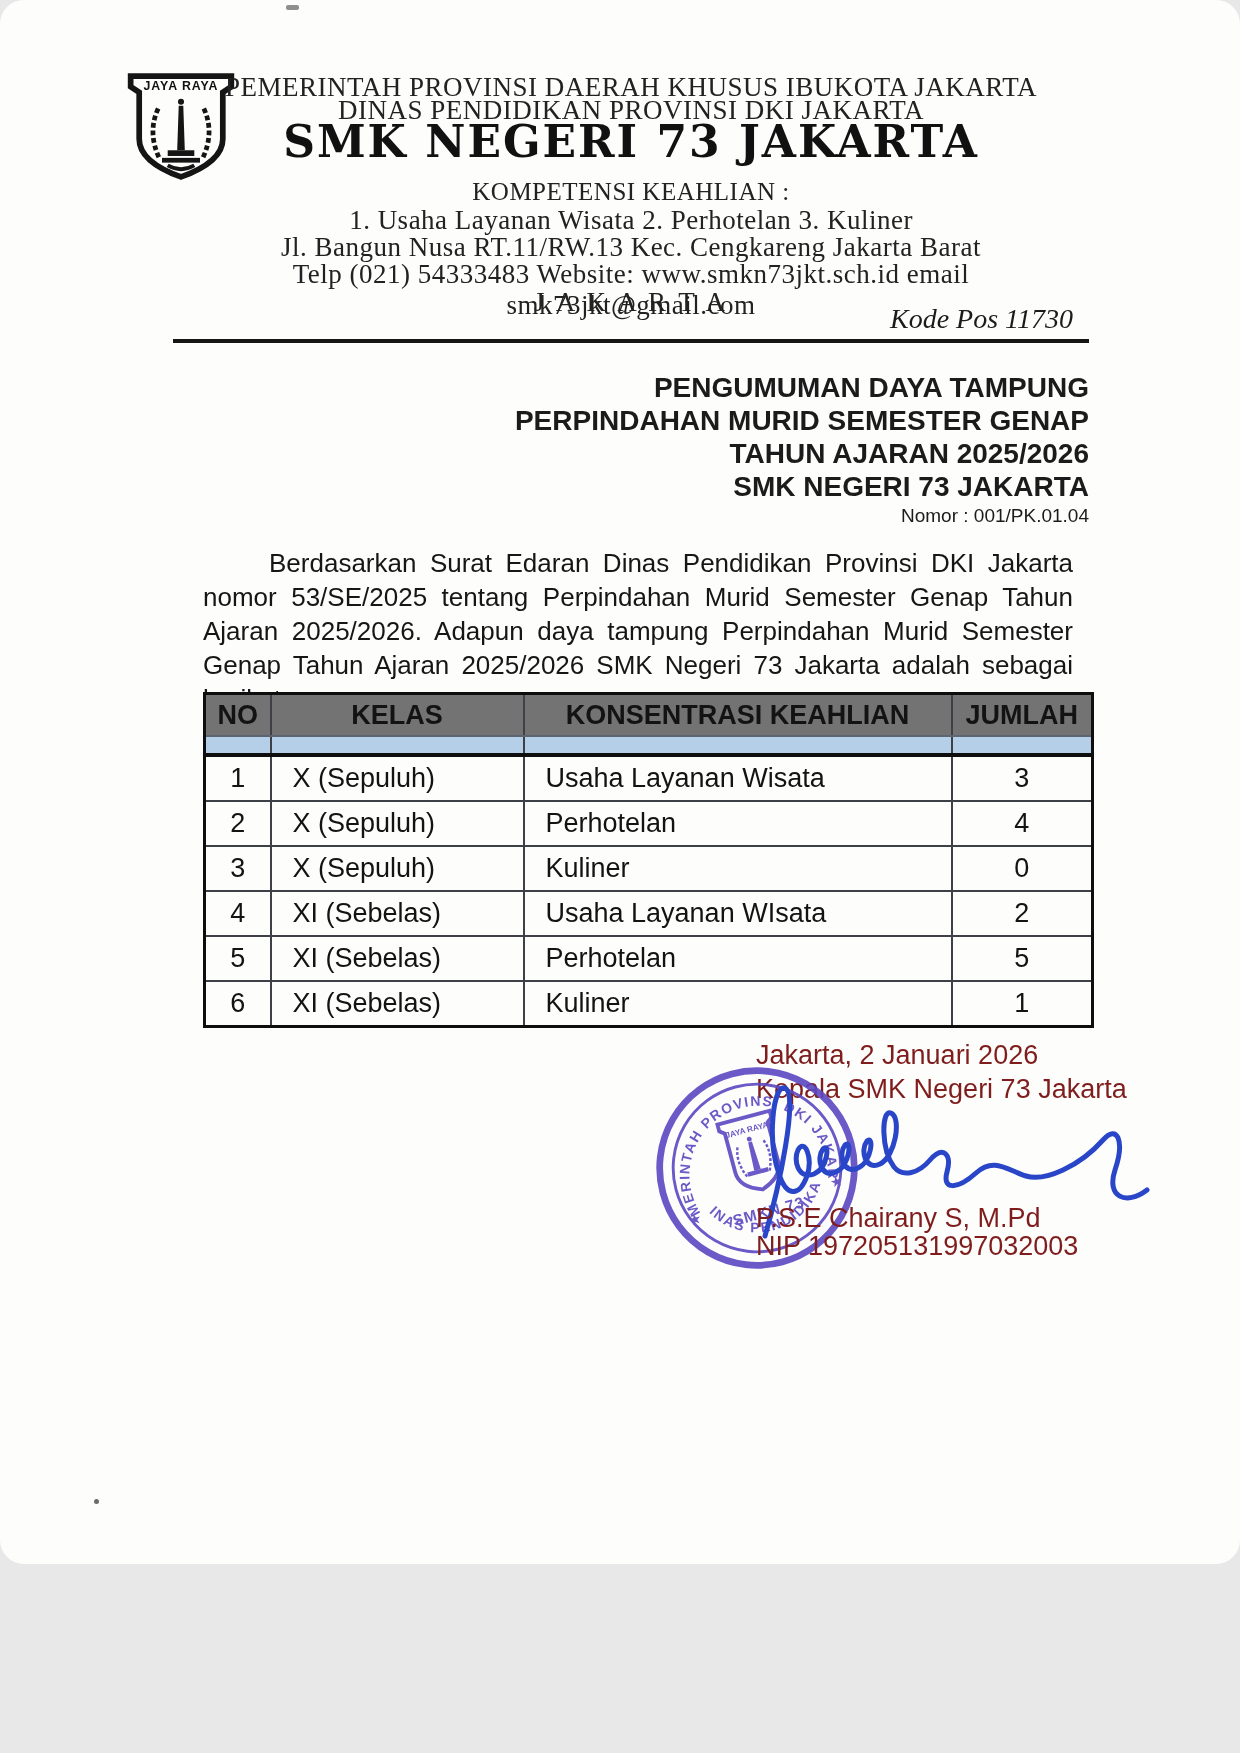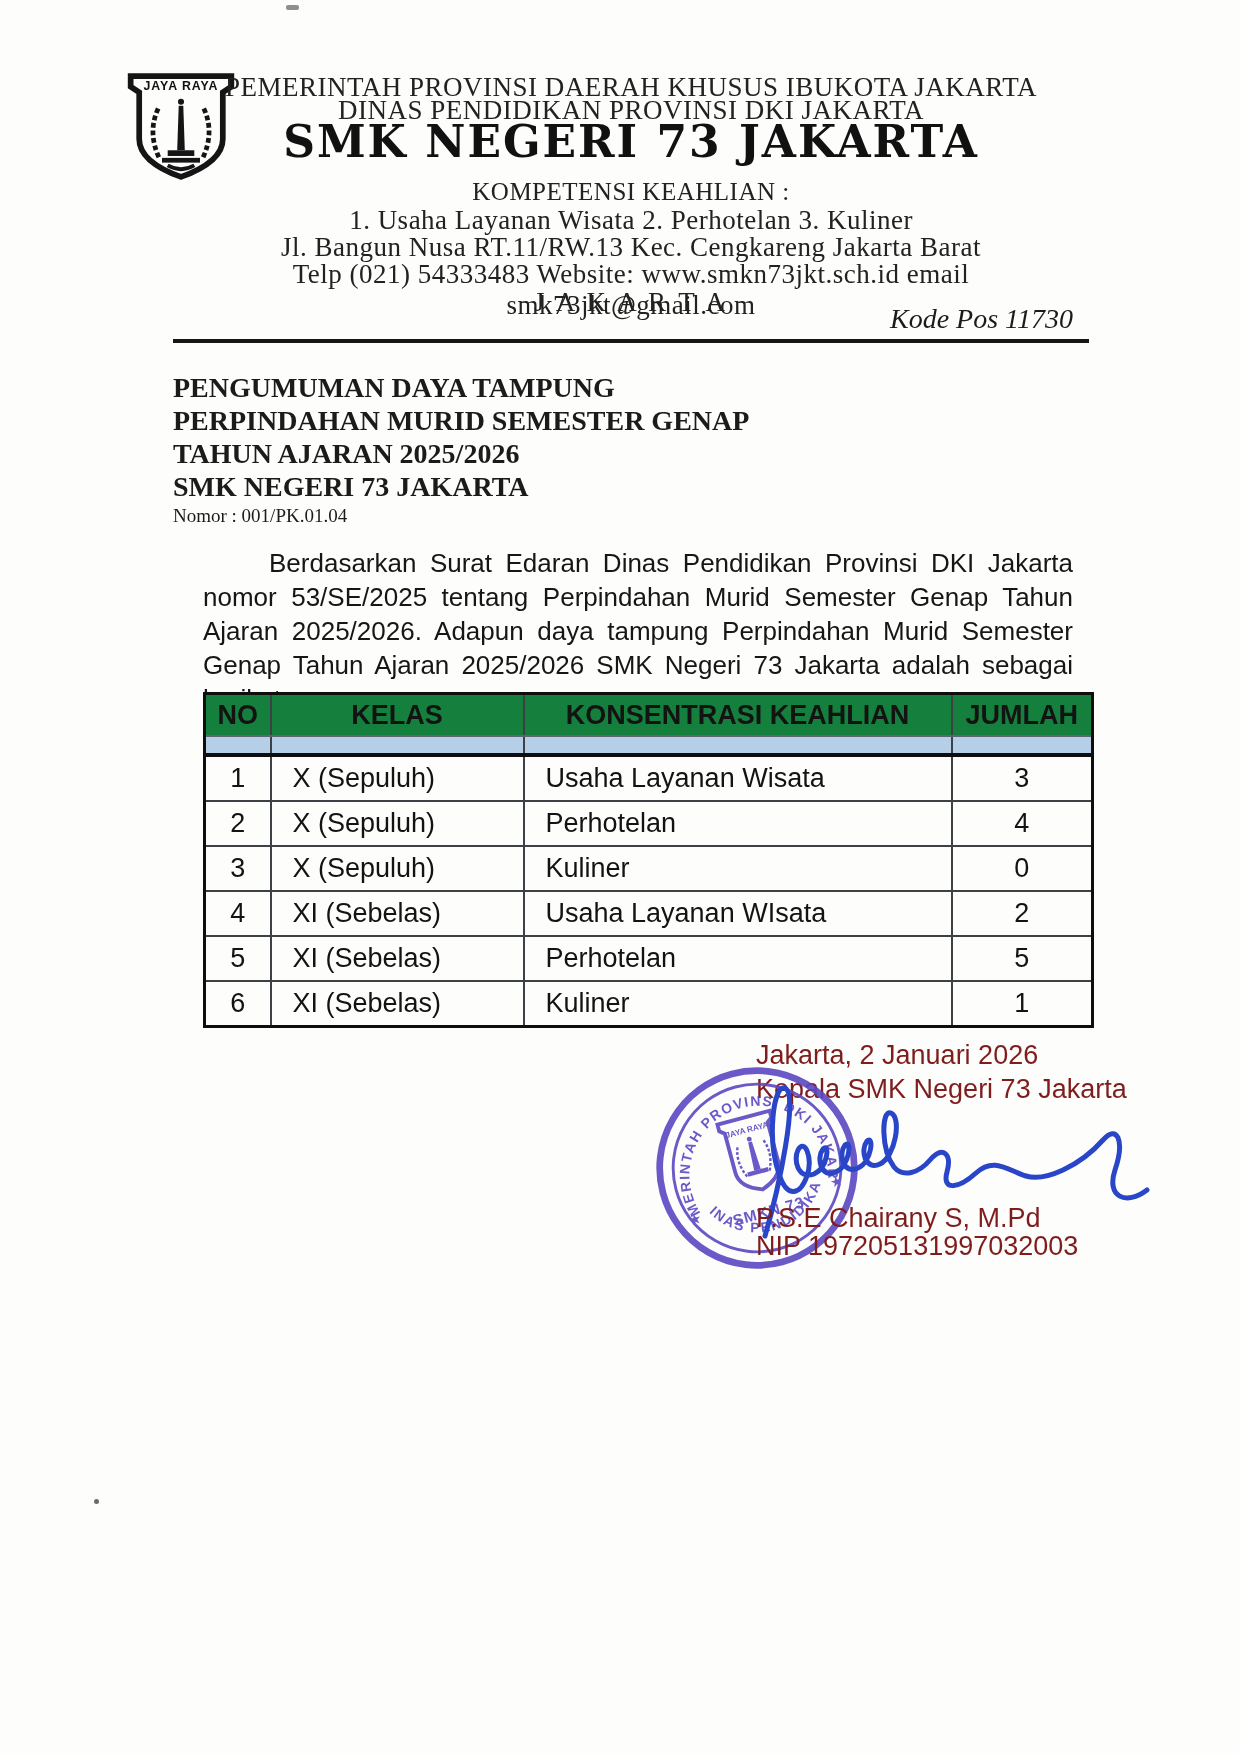--- a/index.html
+++ b/index.html
@@ -1,48 +1,48 @@
 <!DOCTYPE html>
 <html><head>
 <meta charset="utf-8">
 <style>
   html,body{margin:0;padding:0;background:#e8e8e8;}
   #page{
-    position:relative;width:1240px;height:1753px;background:#fdfdfc;
-    font-family:"Liberation Sans",sans-serif;color:#1b1b1b;overflow:hidden;
+    position:relative;width:1240px;height:1564px;background:#fdfdfc;
+    font-family:"Liberation Sans",sans-serif;color:#1b1b1b;overflow:hidden;border-radius:24px;
   }
   .abs{position:absolute;}
   
   .lh-center{left:173px;width:916px;text-align:center;font-family:"Liberation Serif",serif;}
   .lh-line{font-size:27px;letter-spacing:.5px;color:#222;}
   .lh-gov{top:72px;}
   .lh-dep{top:95px;}
   .lh-school{top:116px;font-size:44px;font-weight:bold;letter-spacing:2px;color:#111;
              font-family:"DejaVu Serif",serif;}
   .lh-komp{top:178px;font-size:25px;}
   .lh-comp{top:205px;}
   .lh-addr{top:232px;}
   .lh-tel{top:259px;}
   .lh-city{top:287px;letter-spacing:3px;}
   .lh-pos{top:303px;right:167px;font-family:"Liberation Serif",serif;font-size:28px;font-style:italic;}
   .rule{left:173px;top:339px;width:916px;height:4px;background:#161616;}
   
-  .title-block{left:173px;width:916px;text-align:left;font-weight:bold;font-size:28px;font-family:Liberation Serif, serif;}
+  .title-block{left:173px;width:916px;text-align:right;font-weight:bold;font-size:28px;}
   .t1{top:372px;} .t2{top:405px;} .t3{top:438px;} .t4{top:471px;}
   .t-num{top:505px;font-weight:normal;font-size:19px;}
   
   .para{left:203px;top:546px;width:870px;font-size:26px;line-height:34px;
         text-align:justify;text-indent:66px;color:#161616;}
   
   .tbl-wrap{left:203px;top:692px;}
   table.cap{border-collapse:collapse;table-layout:fixed;width:888px;
             font-size:27px;color:#131313;}
   table.cap td{border:2px solid #3d4146;overflow:hidden;white-space:nowrap;}
   table.cap{border:3px solid #0e0e0e;}
-  tr.head td{background:#15803d;font-weight:bold;text-align:center;height:38px;
+  tr.head td{background:#737373;font-weight:bold;text-align:center;height:38px;
              border-bottom:2px solid #5c6670;}
   tr.strip td{background:#b6cfe9;height:14px;border-top:2px solid #f6f8fa;
               border-bottom:4px solid #0e0e0e;}
   tr.data td{height:41px;}
   td.c{text-align:center;}
   td.l{padding-left:21px;text-align:left;}
   tr.total td{height:42px;border-top:3px solid #17181a;}
   tr.total td.lbl{text-align:center;}
   
   .sig-text{left:756px;font-size:27px;color:#7f1d1d;}

